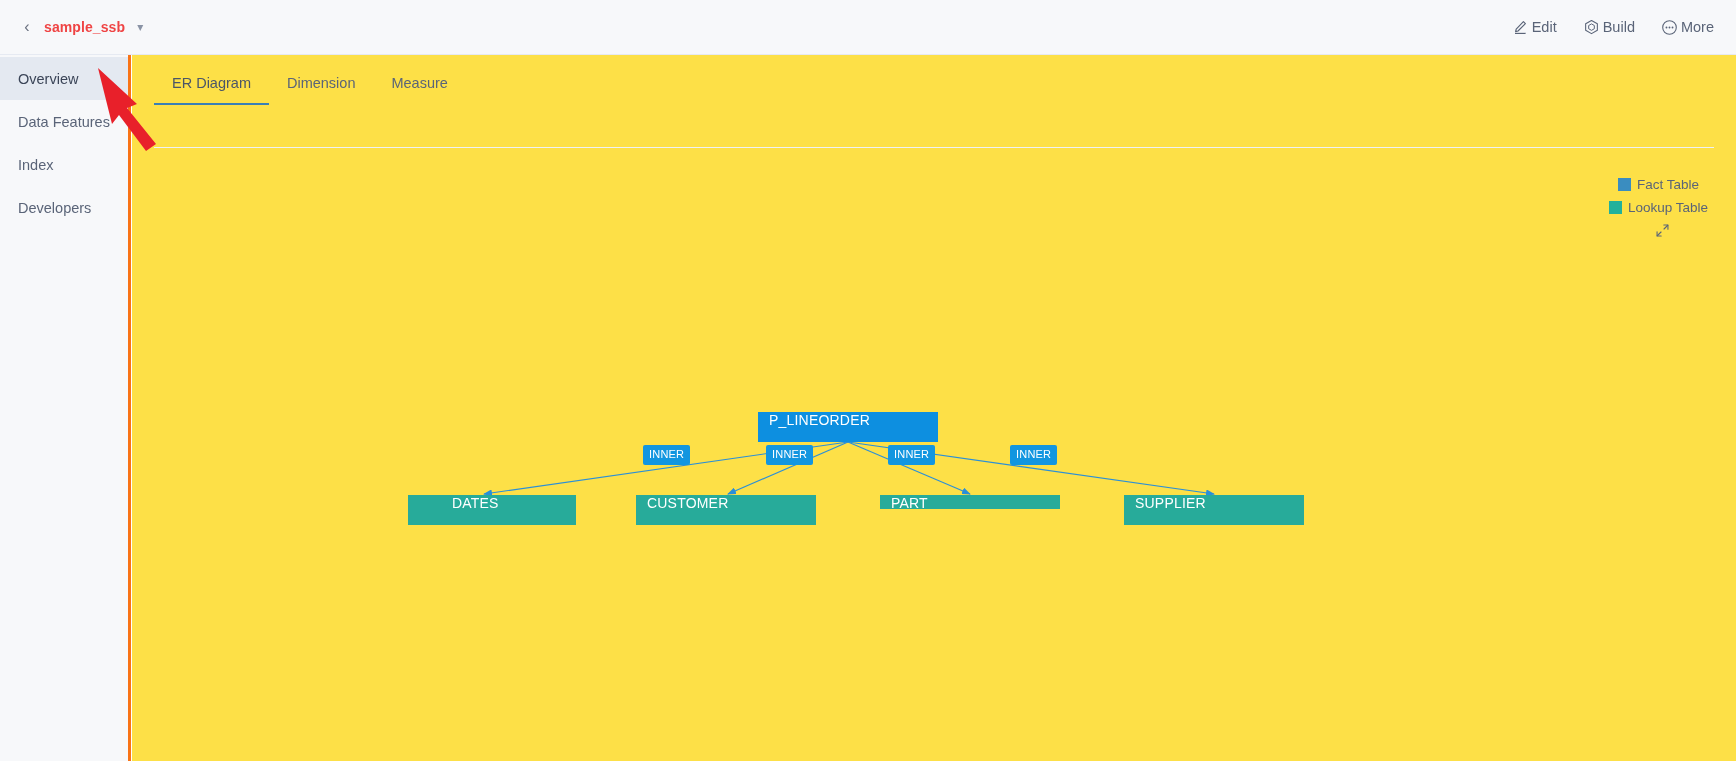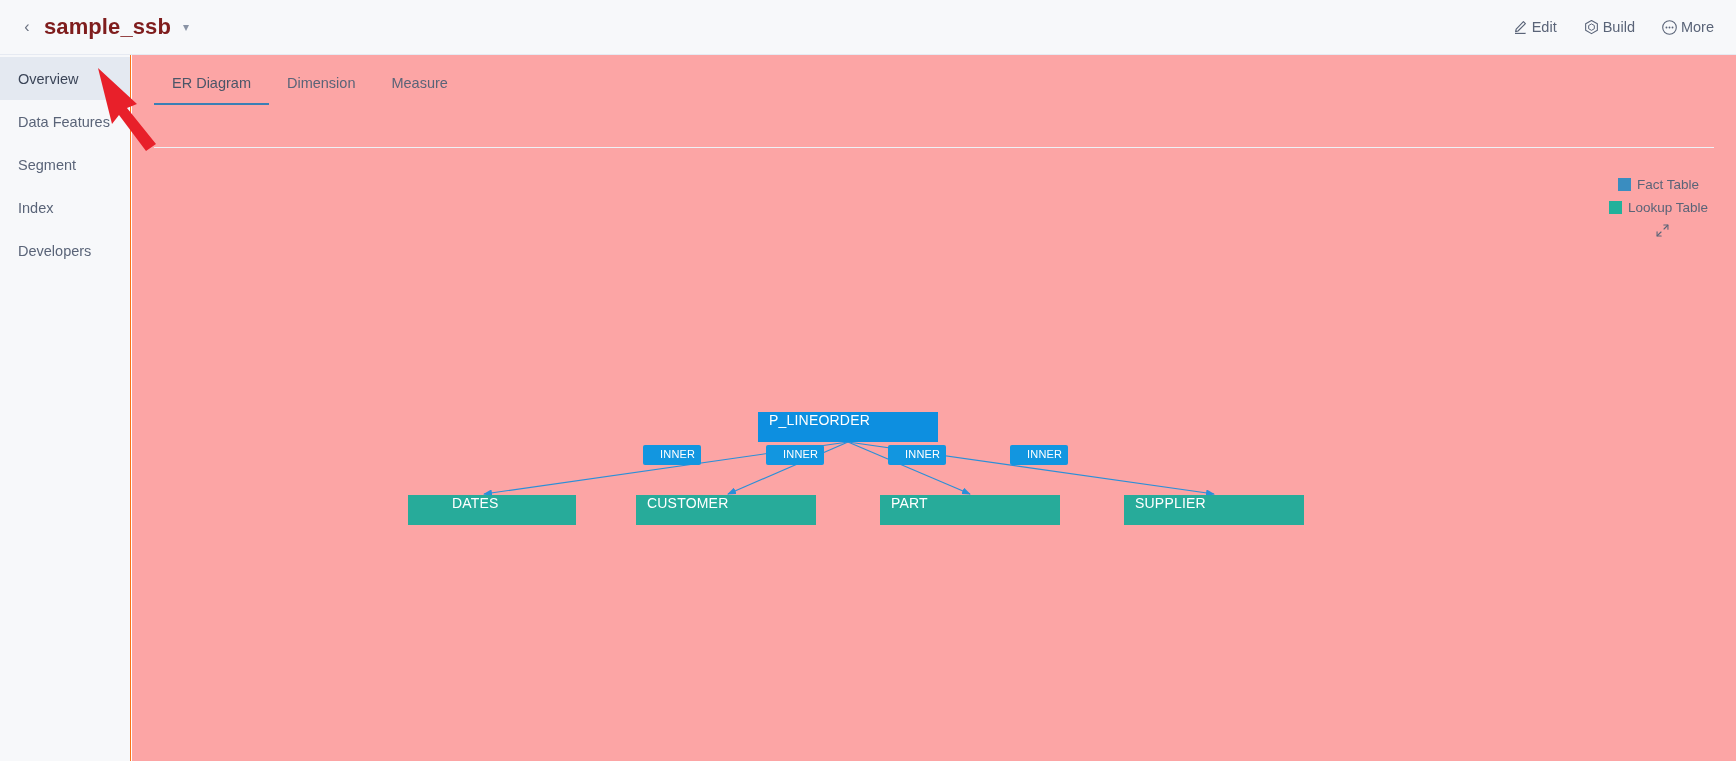--- a/index.html
+++ b/index.html
@@ -33,23 +33,23 @@
   .back-chevron {
     color: #6b7280;
     font-size: 16px;
     line-height: 1;
     width: 14px;
     text-align: center;
     cursor: pointer;
     user-select: none;
   }
   .model-title {
-    font-size: 22px;
+    font-size: 14px;
     font-weight: bold;
-    color: #7f1d1d;
+    color: #ef4444;
     letter-spacing: .1px;
   }
   .title-caret {
     color: #8a93a5;
     font-size: 12px;
     line-height: 1;
     margin-left: 2px;
     cursor: pointer;
     user-select: none;
   }
@@ -70,21 +70,21 @@
   }
   .hdr-action svg { display: block; }
 
   
   .sidebar {
     position: absolute;
     left: 0; top: 55px;
     width: 131px;
     height: 706px;
     background: #f7f8fa;
-    border-right: 1px solid #f97316;
+    border-right: 3px solid #f97316;
     padding-top: 2px;
   }
   .side-item {
     height: 43px;
     display: flex;
     align-items: center;
     padding-left: 18px;
     font-size: 14.5px;
     color: #5a6478;
     cursor: pointer;
@@ -94,21 +94,21 @@
     background: #e4e9f1;
     color: #3b4558;
   }
 
   
   .content {
     position: absolute;
     left: 132px; top: 55px;
     width: 1604px;
     height: 706px;
-    background: #fca5a5;
+    background: #fde047;
   }
 
   .tabs {
     position: relative;
     height: 38px;
     margin: 20px 22px 0 22px;
     display: flex;
     align-items: flex-start;
     gap: 0;
   }
@@ -189,21 +189,21 @@
   }
   .node.fact   { background: #0d8fe0; }
   .node.lookup { background: #27ab9a; }
 
   .join-badge {
     position: absolute;
     background: #1296e0;
     color: #ffffff;
     font-size: 11px;
     line-height: 1;
-    padding: 4px 6px 5px 17px;
+    padding: 4px 6px 5px 6px;
     border-radius: 2px;
     letter-spacing: .2px;
     cursor: pointer;
     pointer-events: auto;
     user-select: none;
     white-space: nowrap;
   }
 
   
   .annotation-arrow {
@@ -261,23 +261,20 @@
 </div>
 
 <div class="sidebar">
   <div class="side-item active">
     <span>Overview</span>
   </div>
   <div class="side-item">
     <span>Data Features</span>
   </div>
   <div class="side-item">
-    <span>Segment</span>
-  </div>
-  <div class="side-item">
     <span>Index</span>
   </div>
   <div class="side-item">
     <span>Developers</span>
   </div>
 </div>
 
 <div class="content">
 
   <div class="tabs">
@@ -343,21 +340,21 @@
     <div class="join-badge" style="left:878px; top:390px;">
       <span>INNER</span>
     </div>
 
     <div class="node lookup" style="left:276px; top:440px; width:168px; height:30px;padding-left:44px;">
       <span>DATES</span>
     </div>
     <div class="node lookup" style="left:504px; top:440px; width:180px; height:30px;">
       <span>CUSTOMER</span>
     </div>
-    <div class="node lookup" style="left:748px; top:440px; width:180px; height:30px;">
+    <div class="node lookup" style="left:748px; top:440px; width:180px; height:14px;">
       <span>PART</span>
     </div>
     <div class="node lookup" style="left:992px; top:440px; width:180px; height:30px;">
       <span>SUPPLIER</span>
     </div>
 
   </div>
 </div>
 
 <svg class="annotation-arrow" width="110" height="110" viewBox="0 0 110 110">

